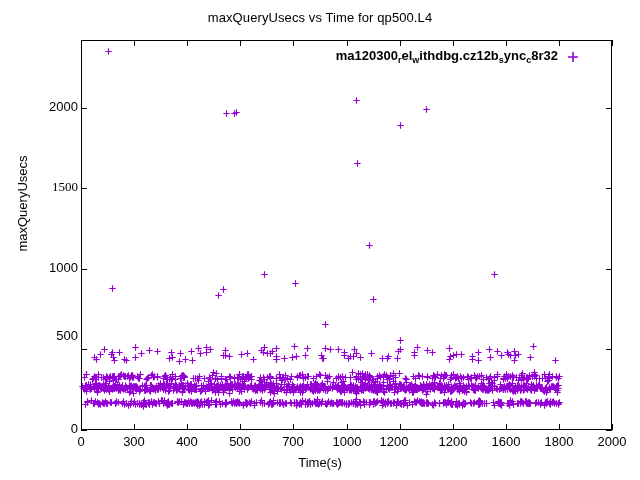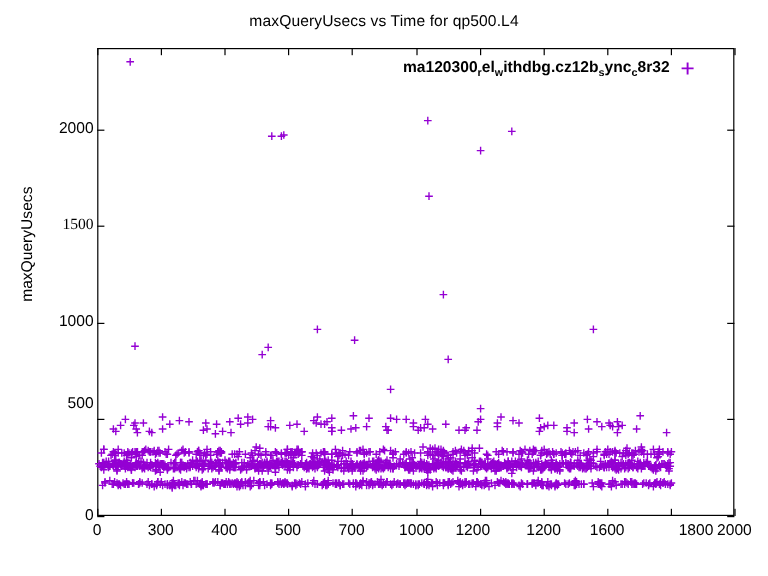--- a/index.html
+++ b/index.html
@@ -50,20 +50,21 @@
   .pts{position:absolute;left:0;top:0;width:640px;height:480px;pointer-events:none;}
 </style>
 </head>
 <body>
 
 <div id="plot-root">
 
   <div class="title">maxQueryUsecs vs Time for qp500.L4</div>
 
   <div class="ylabel">maxQueryUsecs</div>
+  <div class="xlabel">Time(s)</div>
 
   <div class="frame"></div>
 
   <div id="ticks-layer">
       <div class="tick tick-y-l" style="top: 430px;"></div>
       <div class="tick tick-y-r" style="top: 430px;"></div>
       <div class="tick tick-y-l" style="top: 349px;"></div>
       <div class="tick tick-y-r" style="top: 349px;"></div>
       <div class="tick tick-y-l" style="top: 269px;"></div>
       <div class="tick tick-y-r" style="top: 269px;"></div>
@@ -104,21 +105,21 @@
   <div id="xlabels-layer">
       <div class="xtick-wrap" style="left: 51px;">0</div>
       <div class="xtick-wrap" style="left: 104px;">300</div>
       <div class="xtick-wrap" style="left: 157px;">400</div>
       <div class="xtick-wrap" style="left: 210px;">500</div>
       <div class="xtick-wrap" style="left: 263px;">700</div>
       <div class="xtick-wrap" style="left: 317px;">1000</div>
       <div class="xtick-wrap" style="left: 364px;">1200</div>
       <div class="xtick-wrap" style="left: 423px;">1200</div>
       <div class="xtick-wrap" style="left: 476px;">1600</div>
-      <div class="xtick-wrap" style="left: 550px;">1800</div>
+      <div class="xtick-wrap" style="left: 529px;">1800</div>
       <div class="xtick-wrap" style="left: 582px;">2000</div>
     </div>
 
   <div class="legend-text">
     <span id="legend-rich"><span>ma120300</span><sub>r</sub><span>el</span><sub>w</sub><span>ithdbg.cz12b</span><sub>s</sub><span>ync</span><sub>c</sub><span>8r32</span></span>
   </div>
   <svg class="legend-marker" viewBox="0 0 14 14">
     <path d="M7 2 L7 12 M2 7 L12 7" stroke="#9400d3" stroke-width="1.6" fill="none"></path>
   </svg>
 

